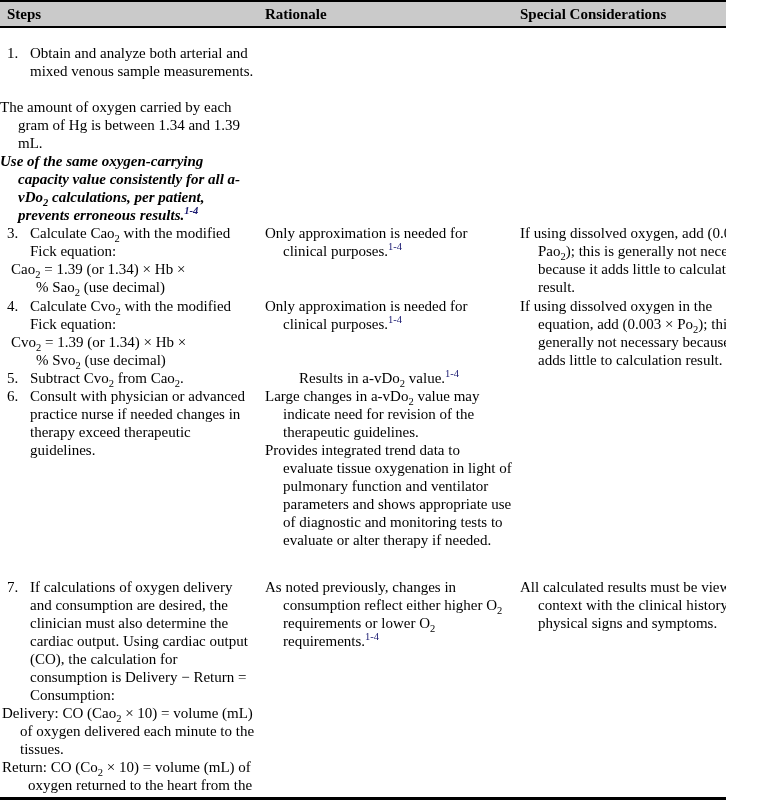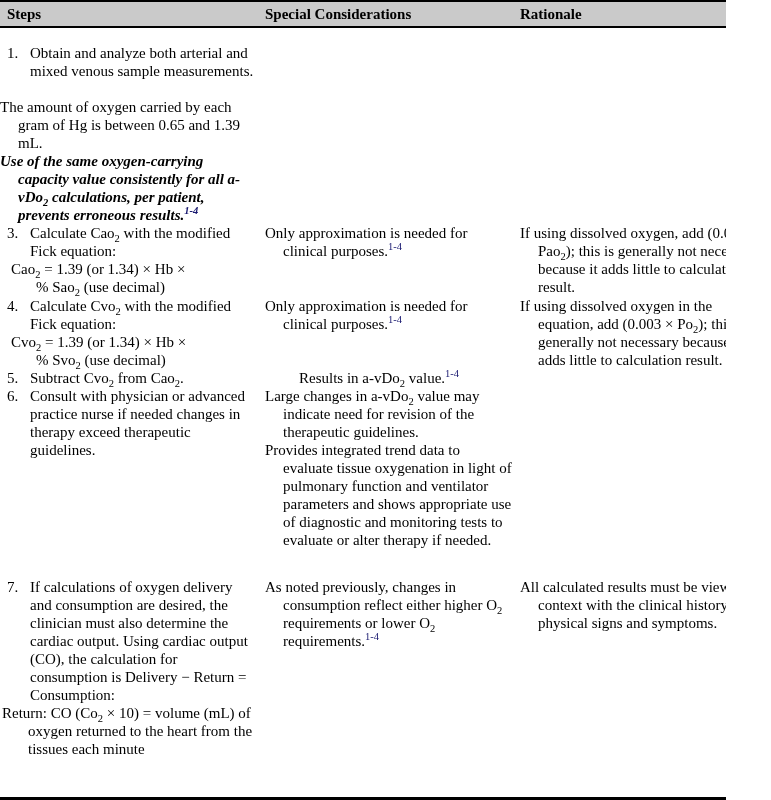--- a/index.html
+++ b/index.html
@@ -58,34 +58,34 @@
   .italic { font-style: italic; font-weight: bold; }
   sub { font-size: 10.5px; line-height: 0; }
   sup.ref { font-size: 10.5px; line-height: 0; color: #191970; }
 </style>
 </head>
 <body>
 
 <div class="page">
   <div class="thead">
     <div class="hcell first">Steps</div>
+    <div class="hcell">Rationale</div>
     <div class="hcell">Special Considerations</div>
-    <div class="hcell">Rationale</div>
   </div>
   <div class="tbody" id="tbody">
       <div class="row r1">
         <div class="cell steps">
           <p class="num"><span class="stepnum">1.</span>Obtain and analyze both arterial and mixed venous sample measurements.</p>
         </div>
         <div class="cell rationale"></div>
         <div class="cell special"></div>
       </div>
       <div class="row r2">
         <div class="cell rationale">
-          <p class="hang">The amount of oxygen carried by each gram of Hg is between 0.65 and 1.39 mL.</p>
+          <p class="hang">The amount of oxygen carried by each gram of Hg is between 1.34 and 1.39 mL.</p>
           <p class="hang italic">Use of the same oxygen-carrying capacity value consistently for all a-vDo<sub>2</sub> calculations, per patient, prevents erroneous results.<sup class="ref">1-4</sup></p>
         </div>
         <div class="cell special"></div>
       </div>
       <div class="row r3">
         <div class="cell steps">
           <p class="num"><span class="stepnum">3.</span>Calculate Cao<sub>2</sub> with the modified Fick equation:</p>
           <p class="formula">Cao<sub>2</sub> = 1.39 (or 1.34) × Hb ×</p>
           <p class="cont">% Sao<sub>2</sub> (use decimal)</p>
         </div>
@@ -124,20 +124,21 @@
         </div>
         <div class="cell rationale">
           <p class="hang">Large changes in a-vDo<sub>2</sub> value may indicate need for revision of the therapeutic guidelines.</p>
           <p class="hang">Provides integrated trend data to evaluate tissue oxygenation in light of pulmonary function and ventilator parameters and shows appropriate use of diagnostic and monitoring tests to evaluate or alter therapy if needed.</p>
         </div>
         <div class="cell special"></div>
       </div>
       <div class="row r7">
         <div class="cell steps">
           <p class="num"><span class="stepnum">7.</span>If calculations of oxygen delivery and consumption are desired, the clinician must also determine the cardiac output. Using cardiac output (CO), the calculation for consumption is Delivery − Return = Consumption:</p>
+          <p class="hang2">Delivery: CO (Cao<sub>2</sub> × 10) = volume (mL) of oxygen delivered each minute to the tissues.</p>
           <p class="hang3">Return: CO (Co<sub>2</sub> × 10) = volume (mL) of oxygen returned to the heart from the tissues each minute</p>
         </div>
         <div class="cell rationale">
           <p class="hang">As noted previously, changes in consumption reflect either higher O<sub>2</sub> requirements or lower O<sub>2</sub> requirements.<sup class="ref">1-4</sup></p>
         </div>
         <div class="cell special">
           <p class="hang">All calculated results must be viewed in context with the clinical history and physical signs and symptoms.</p>
         </div>
       </div>
     </div>

